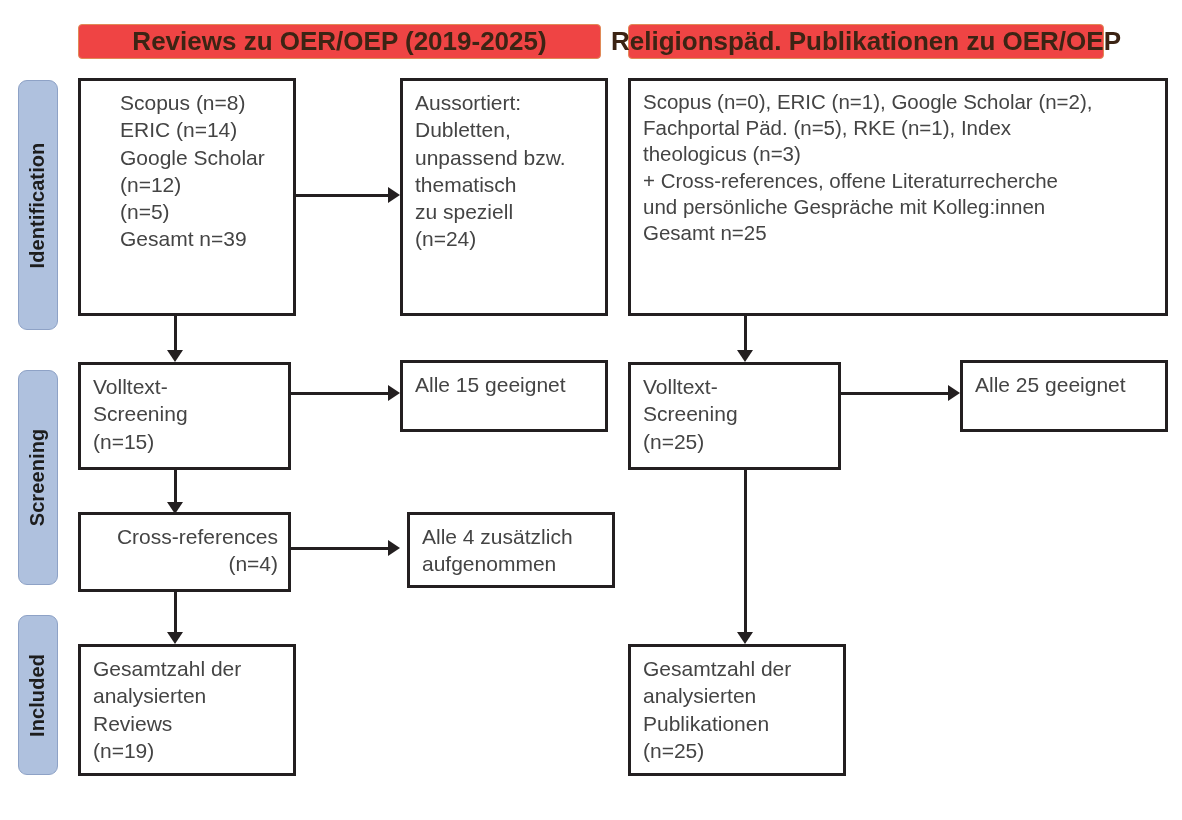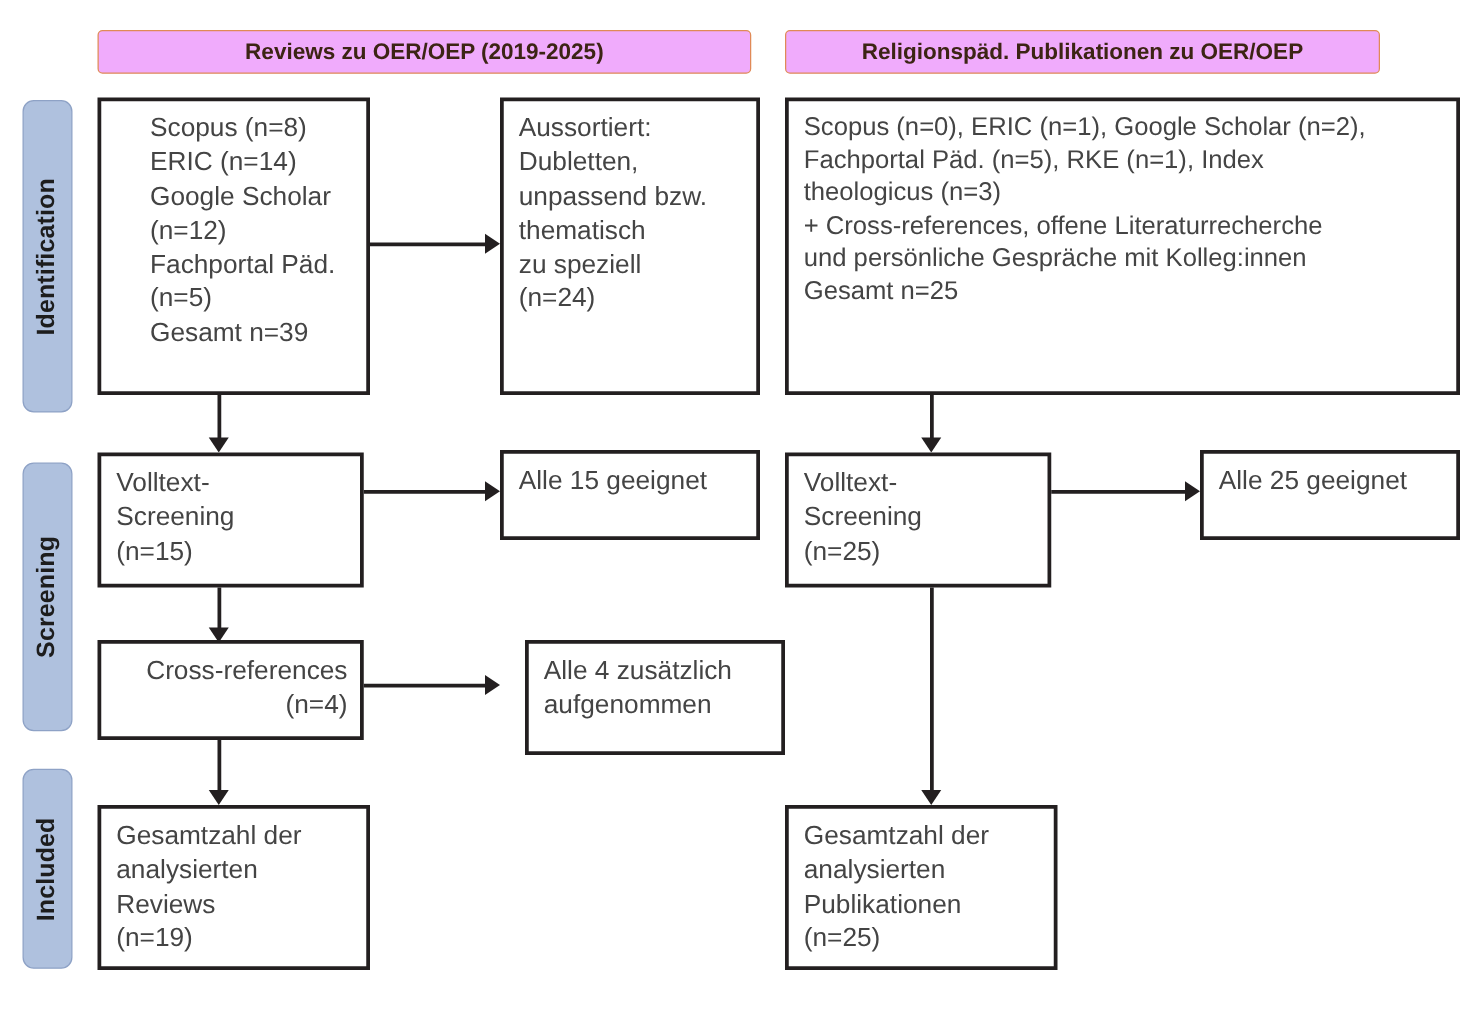--- a/index.html
+++ b/index.html
@@ -34,28 +34,28 @@
     white-space: nowrap;
     font-size: 20px;
     font-weight: bold;
     color: #1d1d1d;
     letter-spacing: 0.1px;
   }
 
   
   .col-header {
     position: absolute;
-    background: #f0abfc;
+    background: #ef4444;
     border: 1.5px solid #e08a57;
     border-radius: 4px;
     box-sizing: border-box;
     display: flex;
     align-items: center;
     justify-content: center;
-    font-size: 18px;
+    font-size: 26px;
     font-weight: bold;
     color: #3c2414;
     white-space: nowrap;
   }
 
   
   .box {
     position: absolute;
     background: #ffffff;
     border: 3px solid #231f20;
@@ -120,21 +120,20 @@
 
   <div class="col-header" style="left:78px; top:24px; width:523px; height:35px;">Reviews zu OER/OEP (2019-2025)</div>
 
   <div class="col-header" style="left:628px; top:24px; width:476px; height:35px;">Religionspäd. Publikationen zu OER/OEP</div>
 
   <div class="box" style="left:78px; top:78px; width:218px; height:238px;padding-left:39px;">
     <div class="line">Scopus (n=8)</div>
     <div class="line">ERIC (n=14)</div>
     <div class="line">Google Scholar</div>
     <div class="line">(n=12)</div>
-    <div class="line">Fachportal Päd.</div>
     <div class="line">(n=5)</div>
     <div class="line">Gesamt n=39</div>
   </div>
 
   <div class="box" style="left:400px; top:78px; width:208px; height:238px;">
     <div class="line">Aussortiert:</div>
     <div class="line">Dubletten,</div>
     <div class="line">unpassend bzw.</div>
     <div class="line">thematisch</div>
     <div class="line">zu speziell</div>
@@ -161,21 +160,21 @@
   <div class="arrow-right" style="left:388px; top:385px;"></div>
 
   <div class="vline" style="left:174px; top:470px; height:37px;"></div>
   <div class="arrow-down" style="left:167px; top:502px;"></div>
 
   <div class="box" style="left:78px; top:512px; width:213px; height:80px;text-align:right;">
     <div class="line">Cross-references</div>
     <div class="line">(n=4)</div>
   </div>
 
-  <div class="box" style="left:420px; top:512px; width:208px; height:92px;">
+  <div class="box" style="left:407px; top:512px; width:208px; height:76px;">
     <div class="line">Alle 4 zusätzlich</div>
     <div class="line">aufgenommen</div>
   </div>
 
   <div class="hline" style="left:291px; top:547px; width:97px;"></div>
   <div class="arrow-right" style="left:388px; top:540px;"></div>
 
   <div class="vline" style="left:174px; top:592px; height:44px;"></div>
   <div class="arrow-down" style="left:167px; top:632px;"></div>
 

